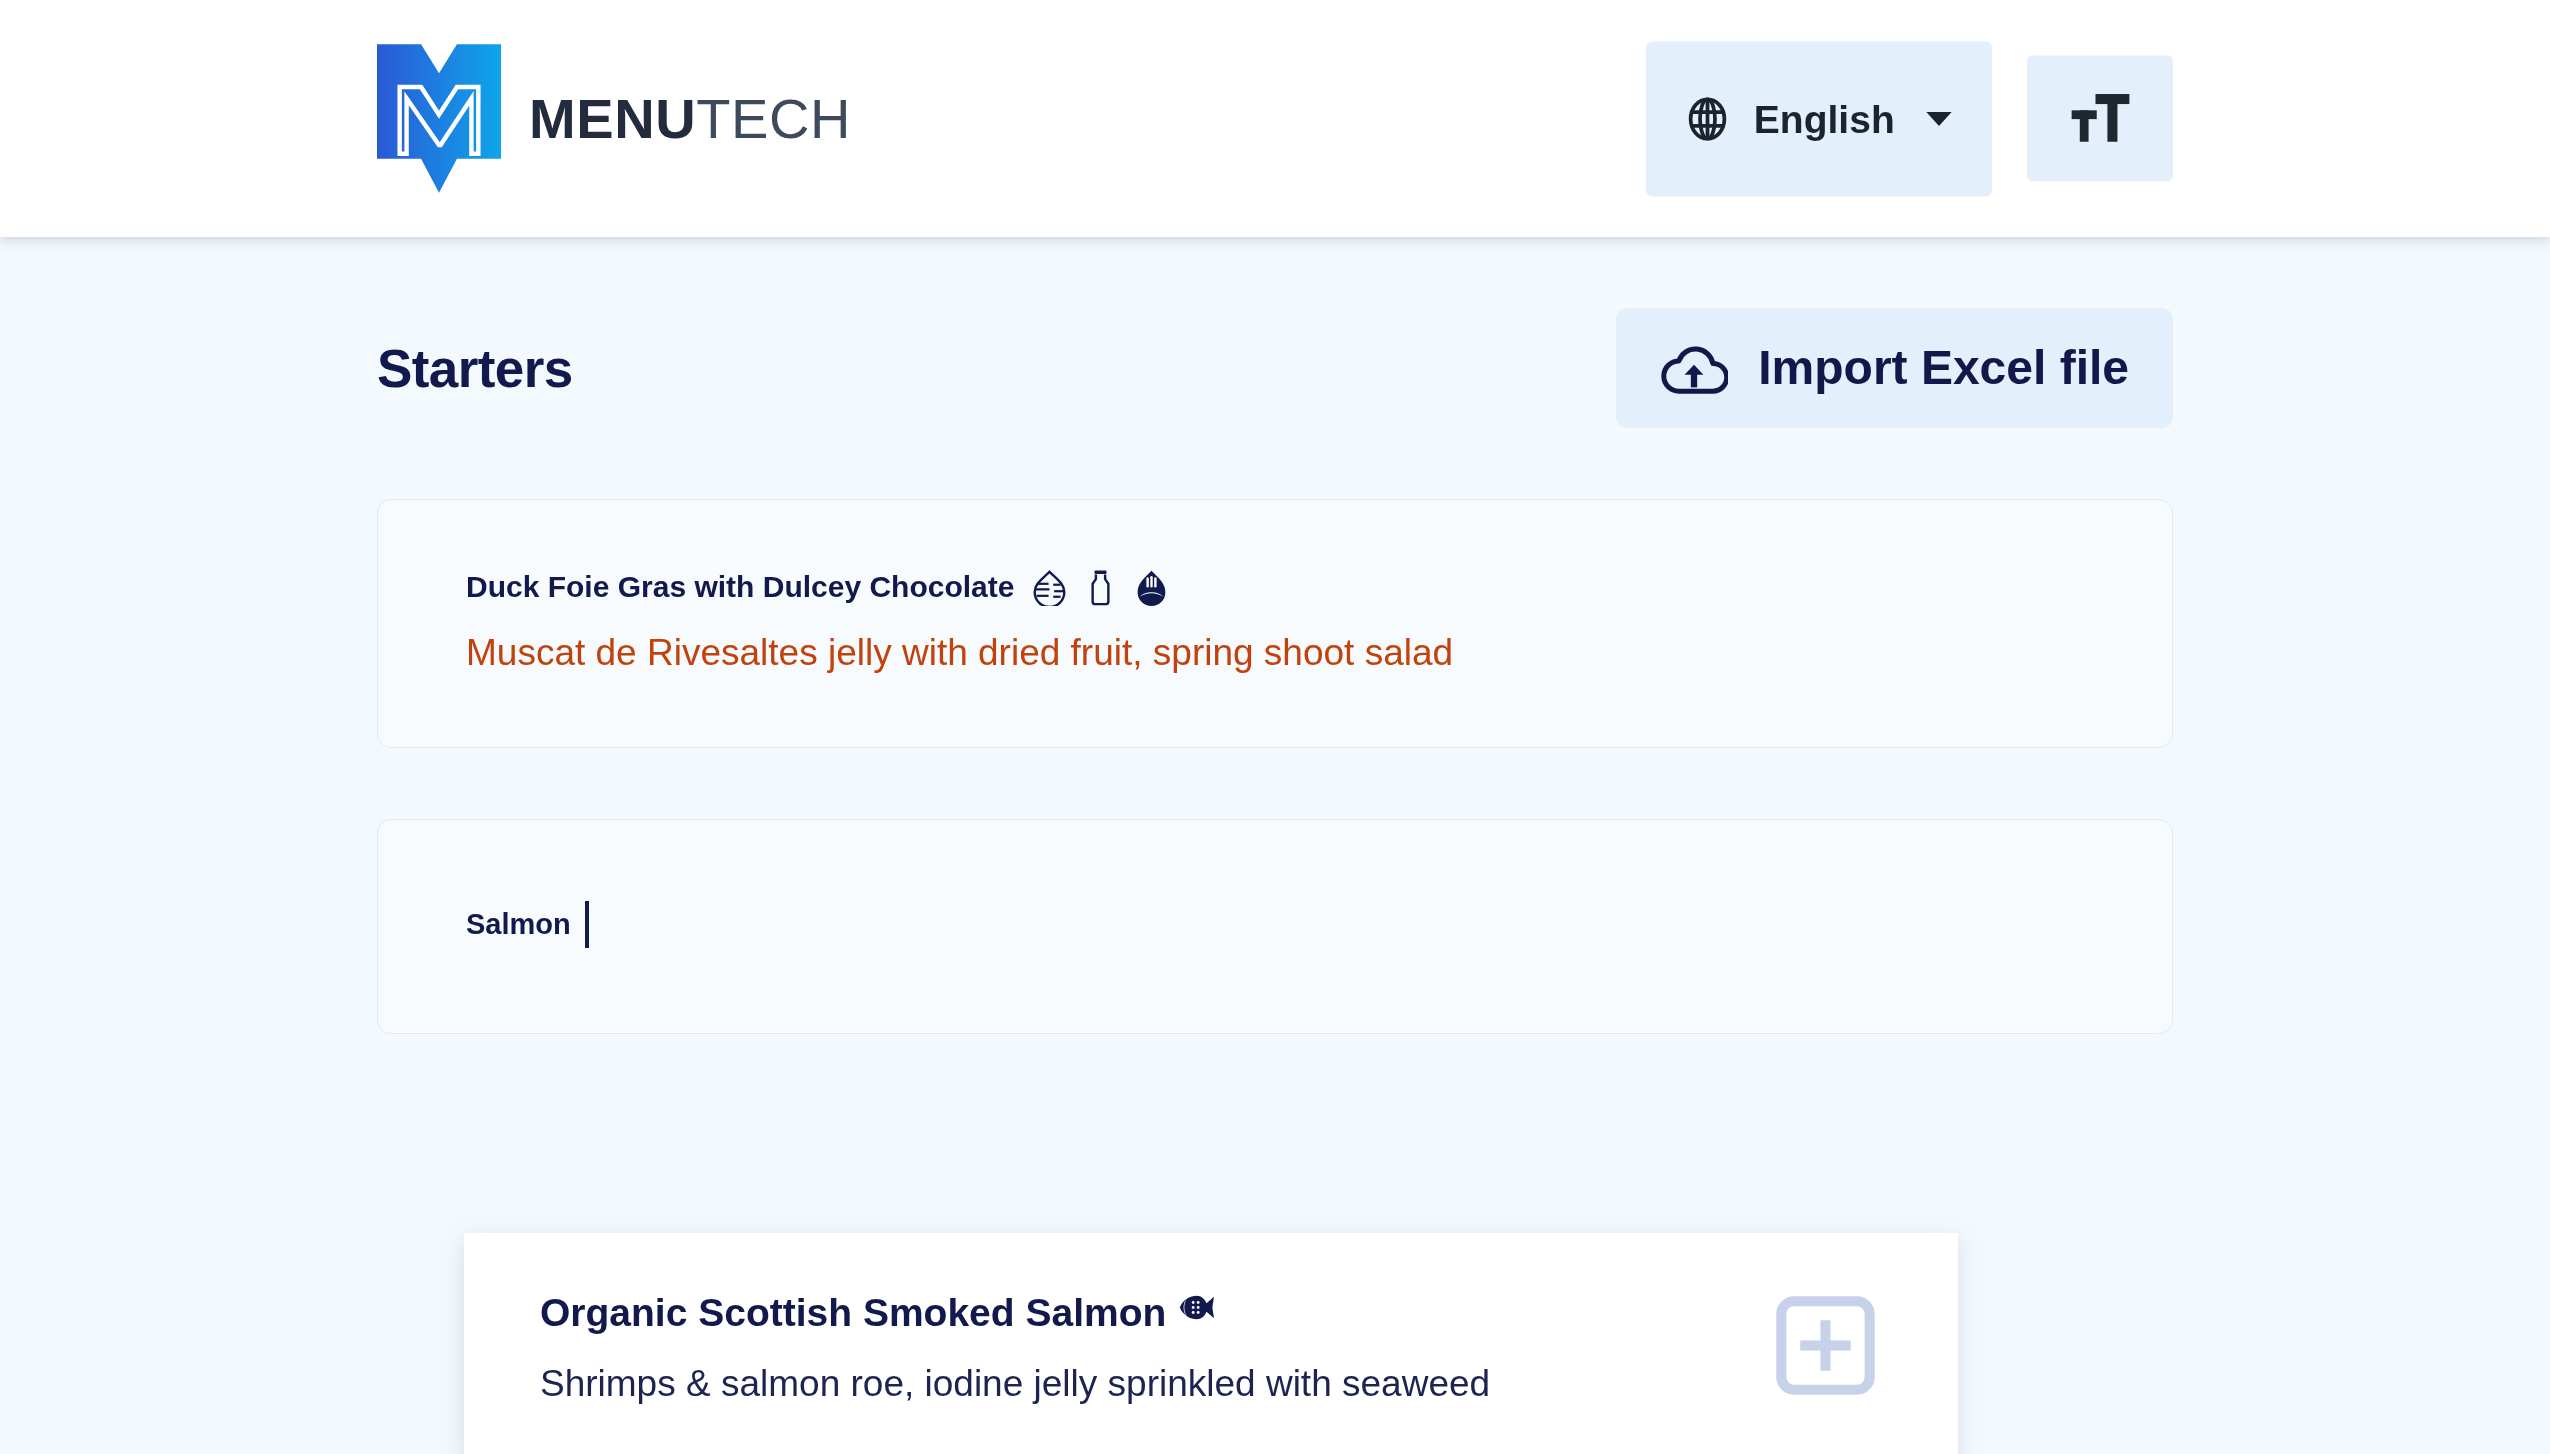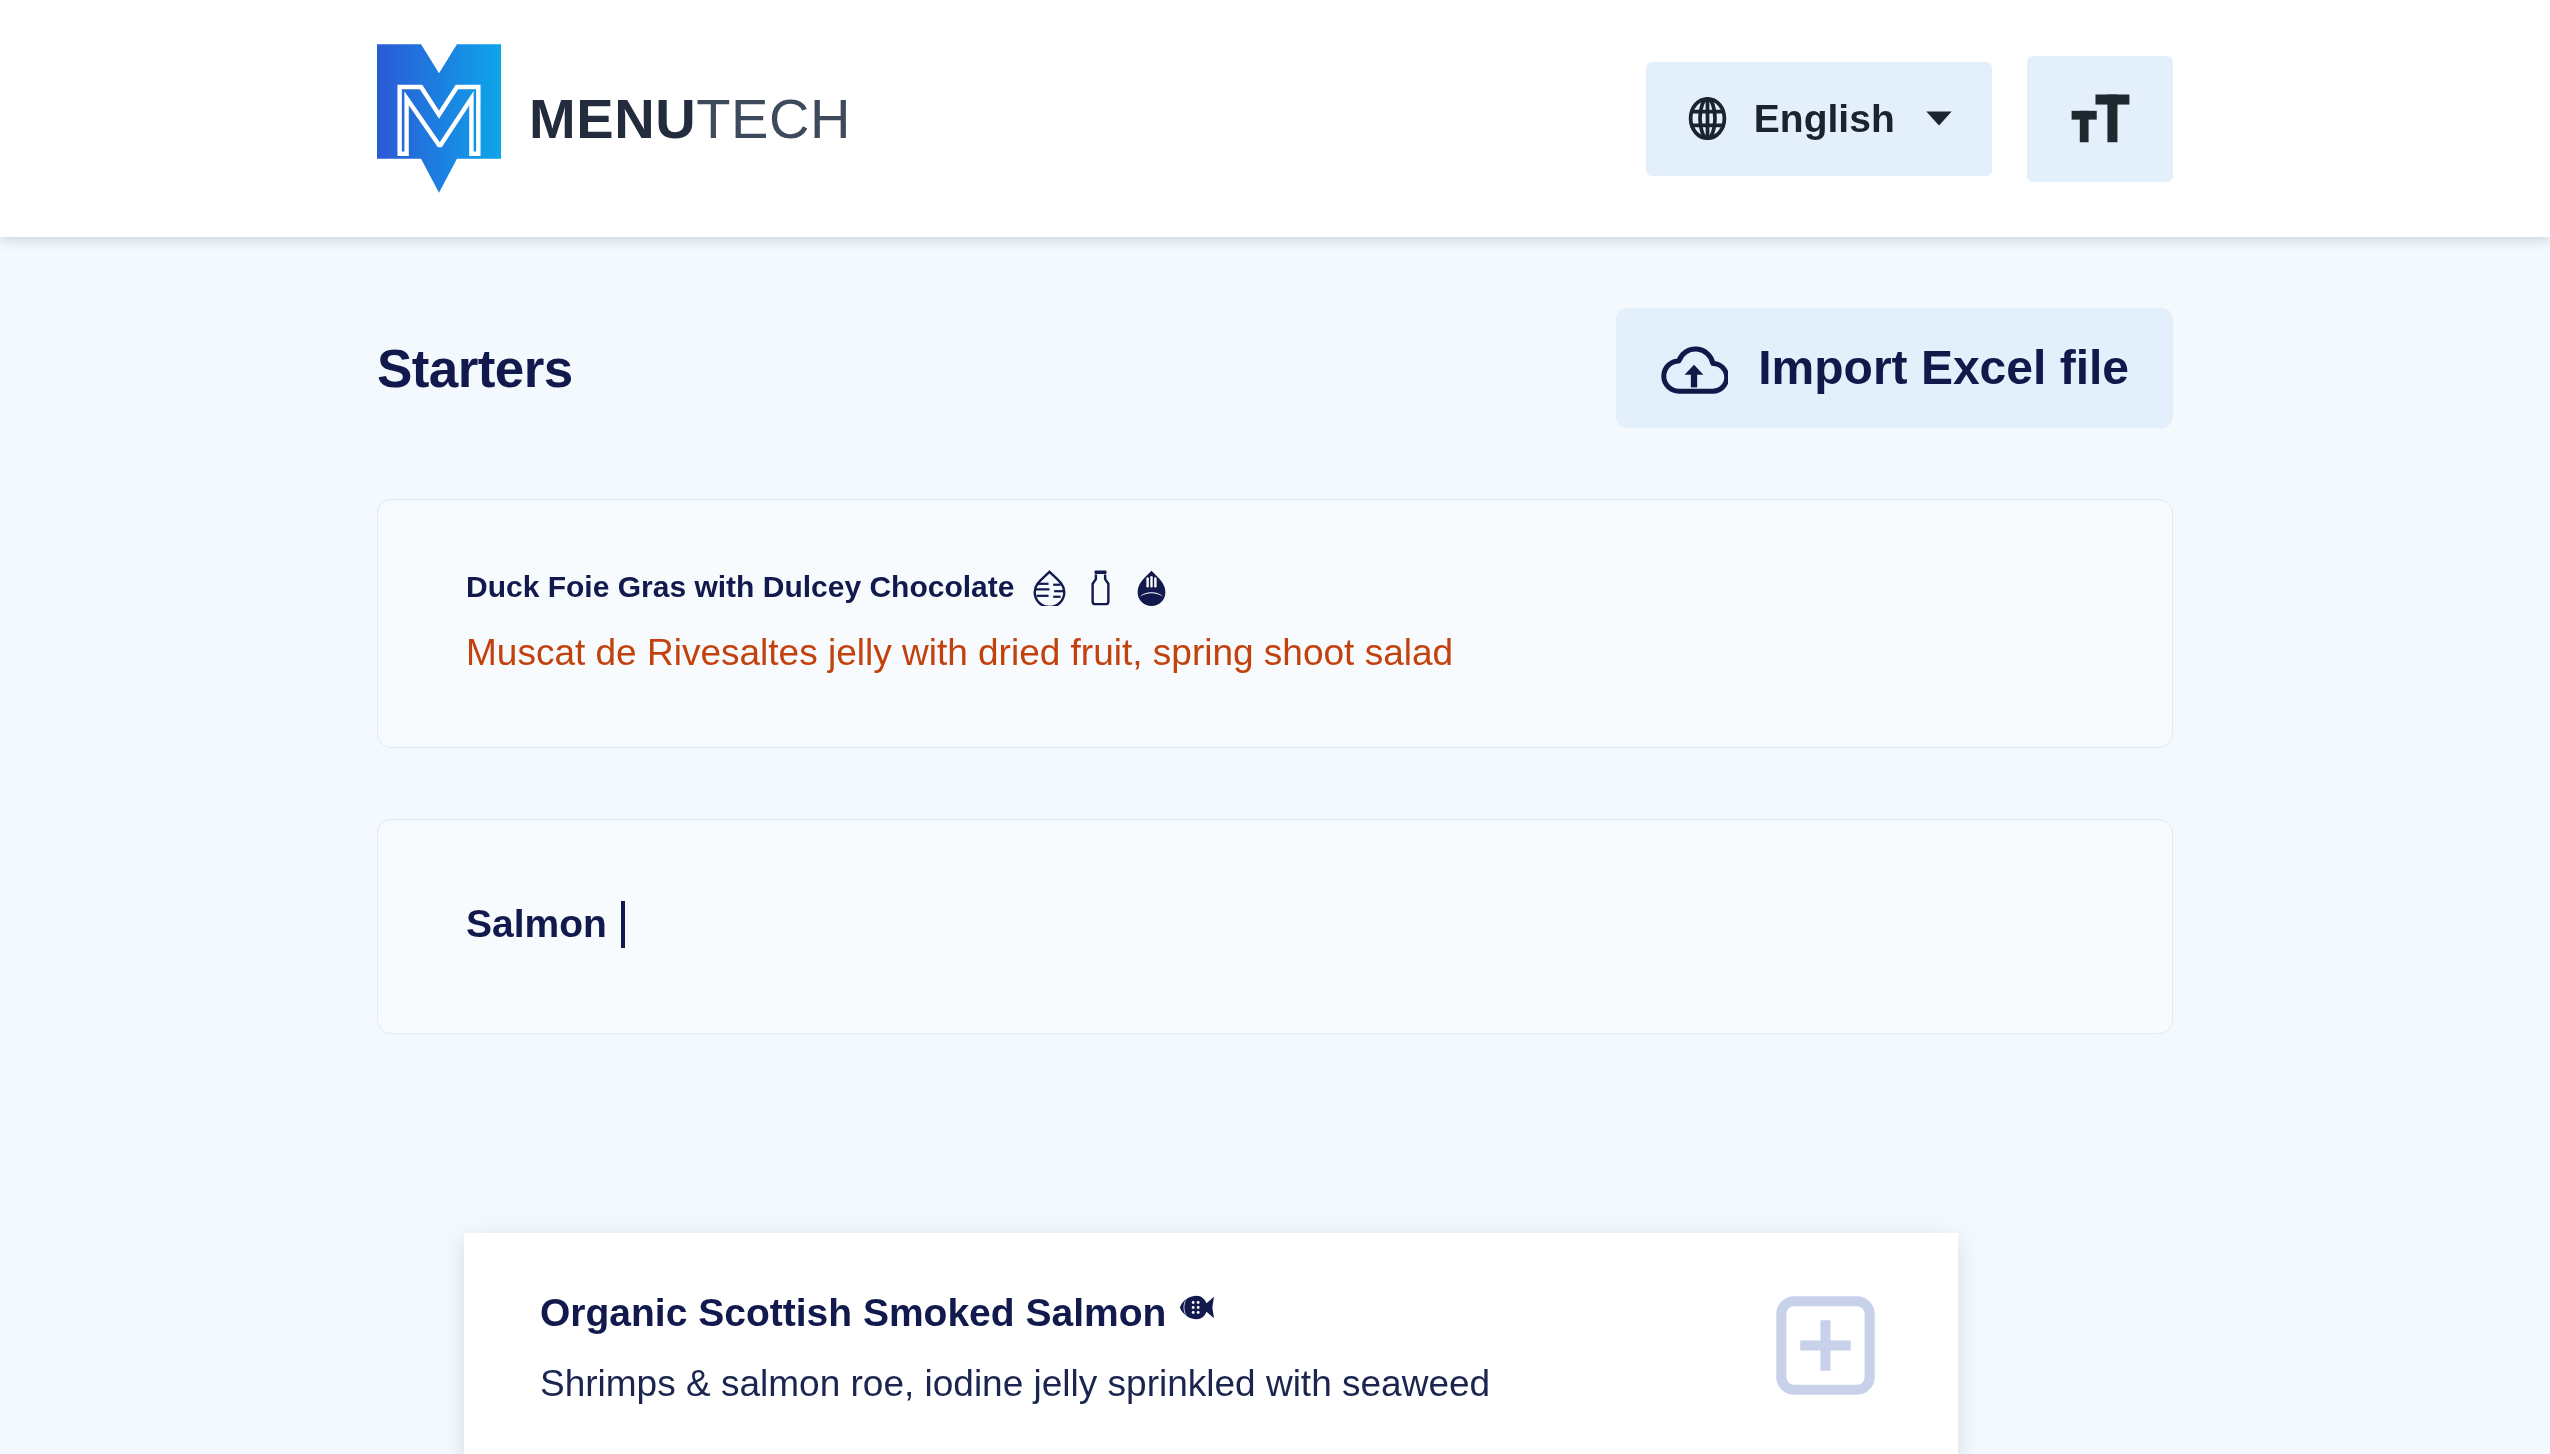--- a/index.html
+++ b/index.html
@@ -65,21 +65,21 @@
     transform: translateY(-50%);
     display: flex;
     align-items: center;
     gap: 35px;
   }
 
   .lang-button {
     background: #e3f0fc;
     border: none;
     border-radius: 6.3px;
-    height: 114px;
+    height: 155px;
     padding: 0 39px;
     display: flex;
     align-items: center;
     gap: 24px;
     cursor: pointer;
     font-family: inherit;
   }
   .lang-label {
     font-size: 39px;
     font-weight: 700;
@@ -178,21 +178,21 @@
     margin-top: 25px;
     font-size: 37px;
     font-weight: 400;
     color: #c2410c;
     line-height: 1.2;
   }
 
   .input-line {
     display: flex;
     align-items: center;
-    font-size: 39px;
+    font-size: 29px;
     font-weight: 700;
     color: #121a4d;
     line-height: 1.1;
   }
   .caret {
     display: inline-block;
     width: 3.8px;
     height: 47px;
     background: #121a4d;
     margin-left: 14px;

